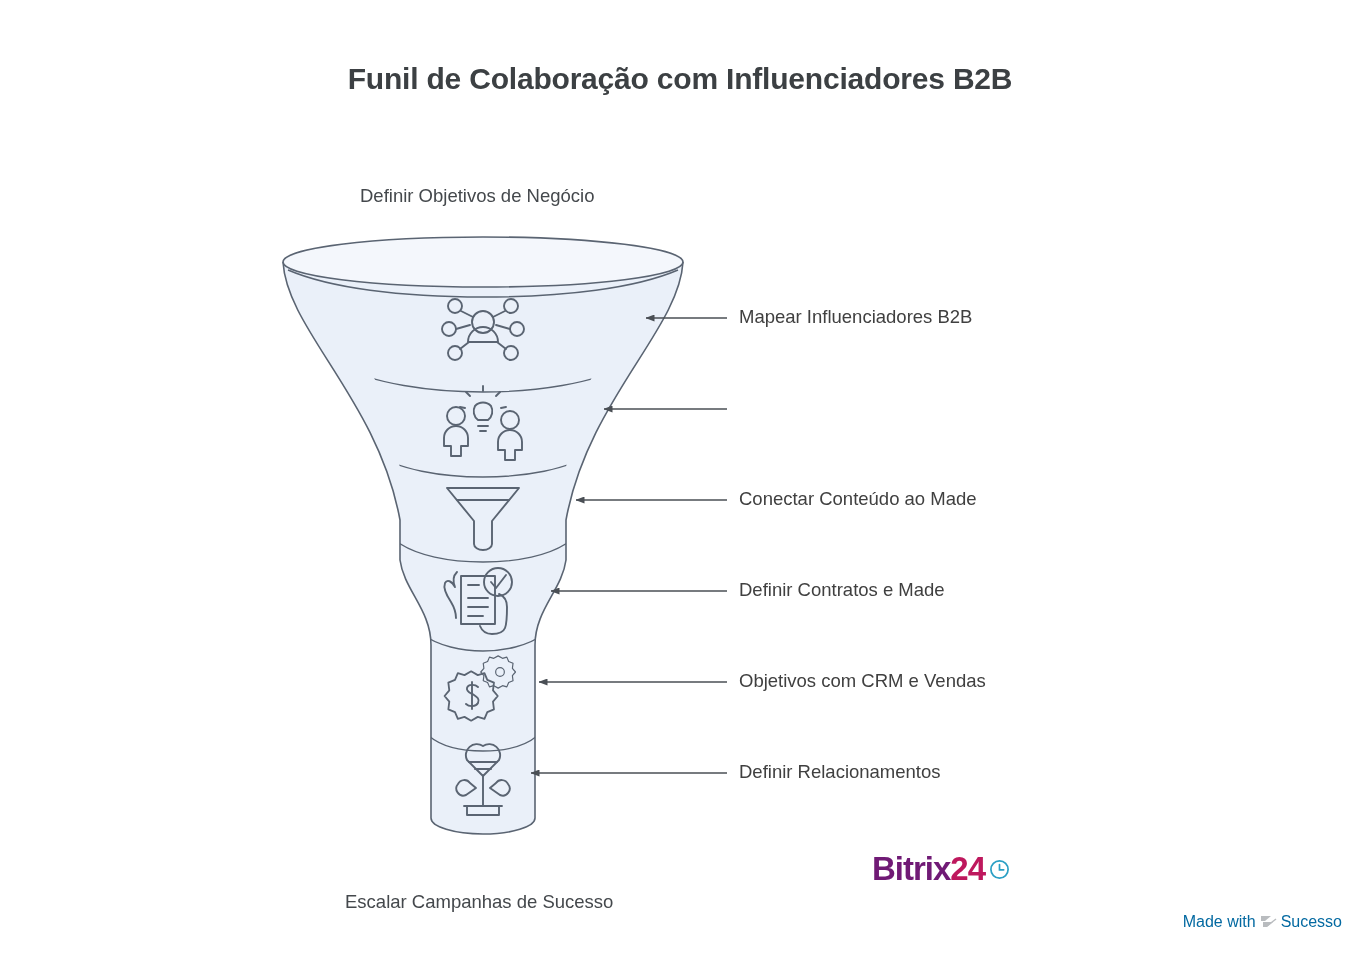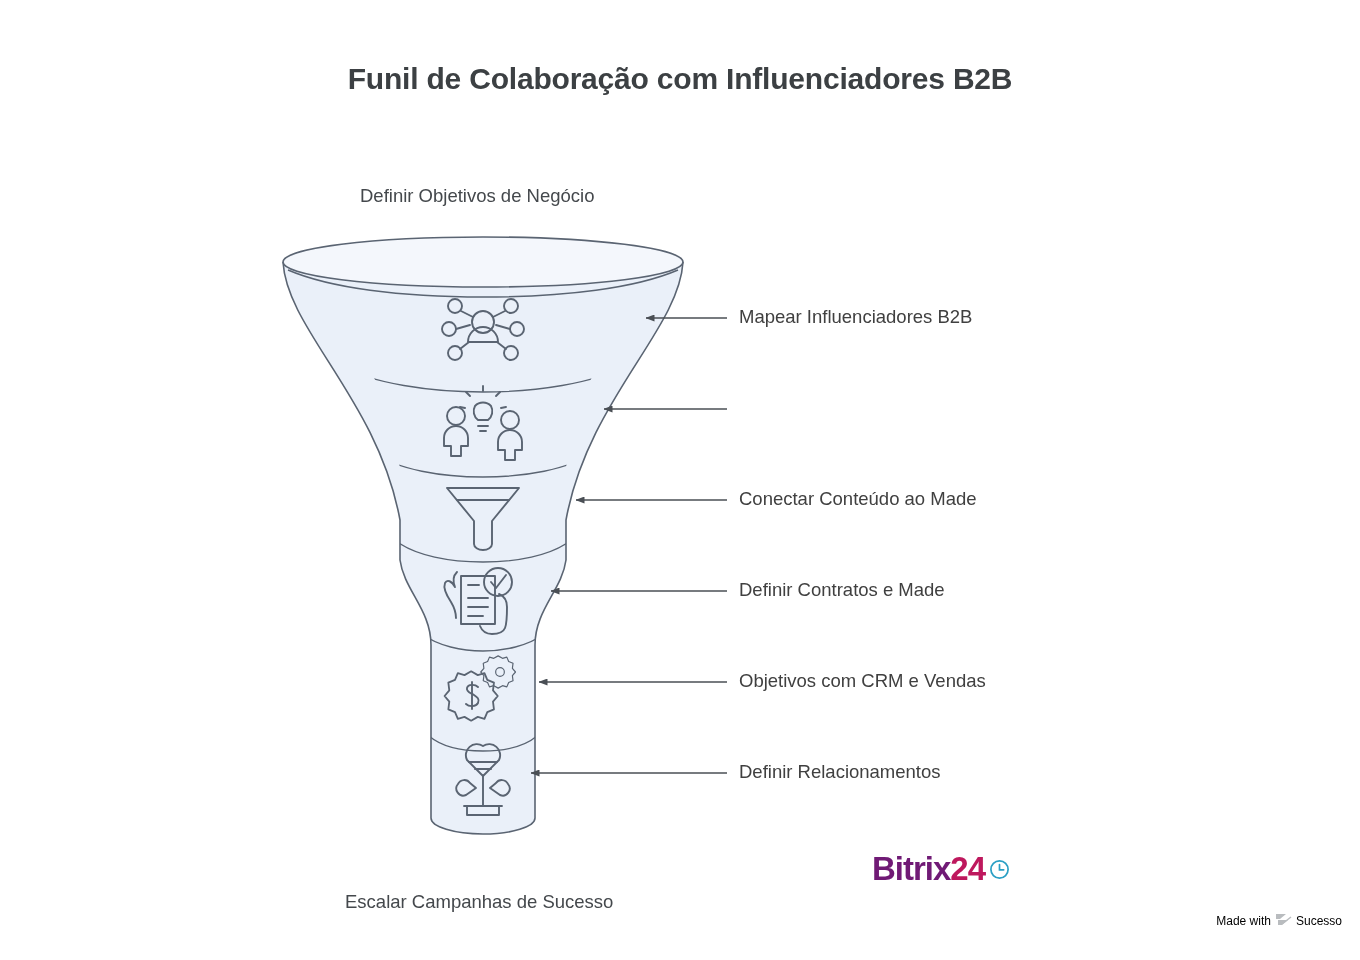--- a/index.html
+++ b/index.html
@@ -77,22 +77,22 @@
   .brand .clock { margin-left: 4px; display: flex; align-items: center; }
 
   
   .watermark {
     position: absolute;
     right: 18px;
     top: 913px;
     display: flex;
     align-items: center;
     gap: 4px;
-    font-size: 12px;
-    color: #000000;
+    font-size: 16px;
+    color: #0369a1;
   }
   .watermark .np-mark { display: flex; align-items: center; }
 </style>
 </head>
 <body>
 
 <div id="page">
 
   <div class="title">Funil de Colaboração com Influenciadores B2B</div>
 

